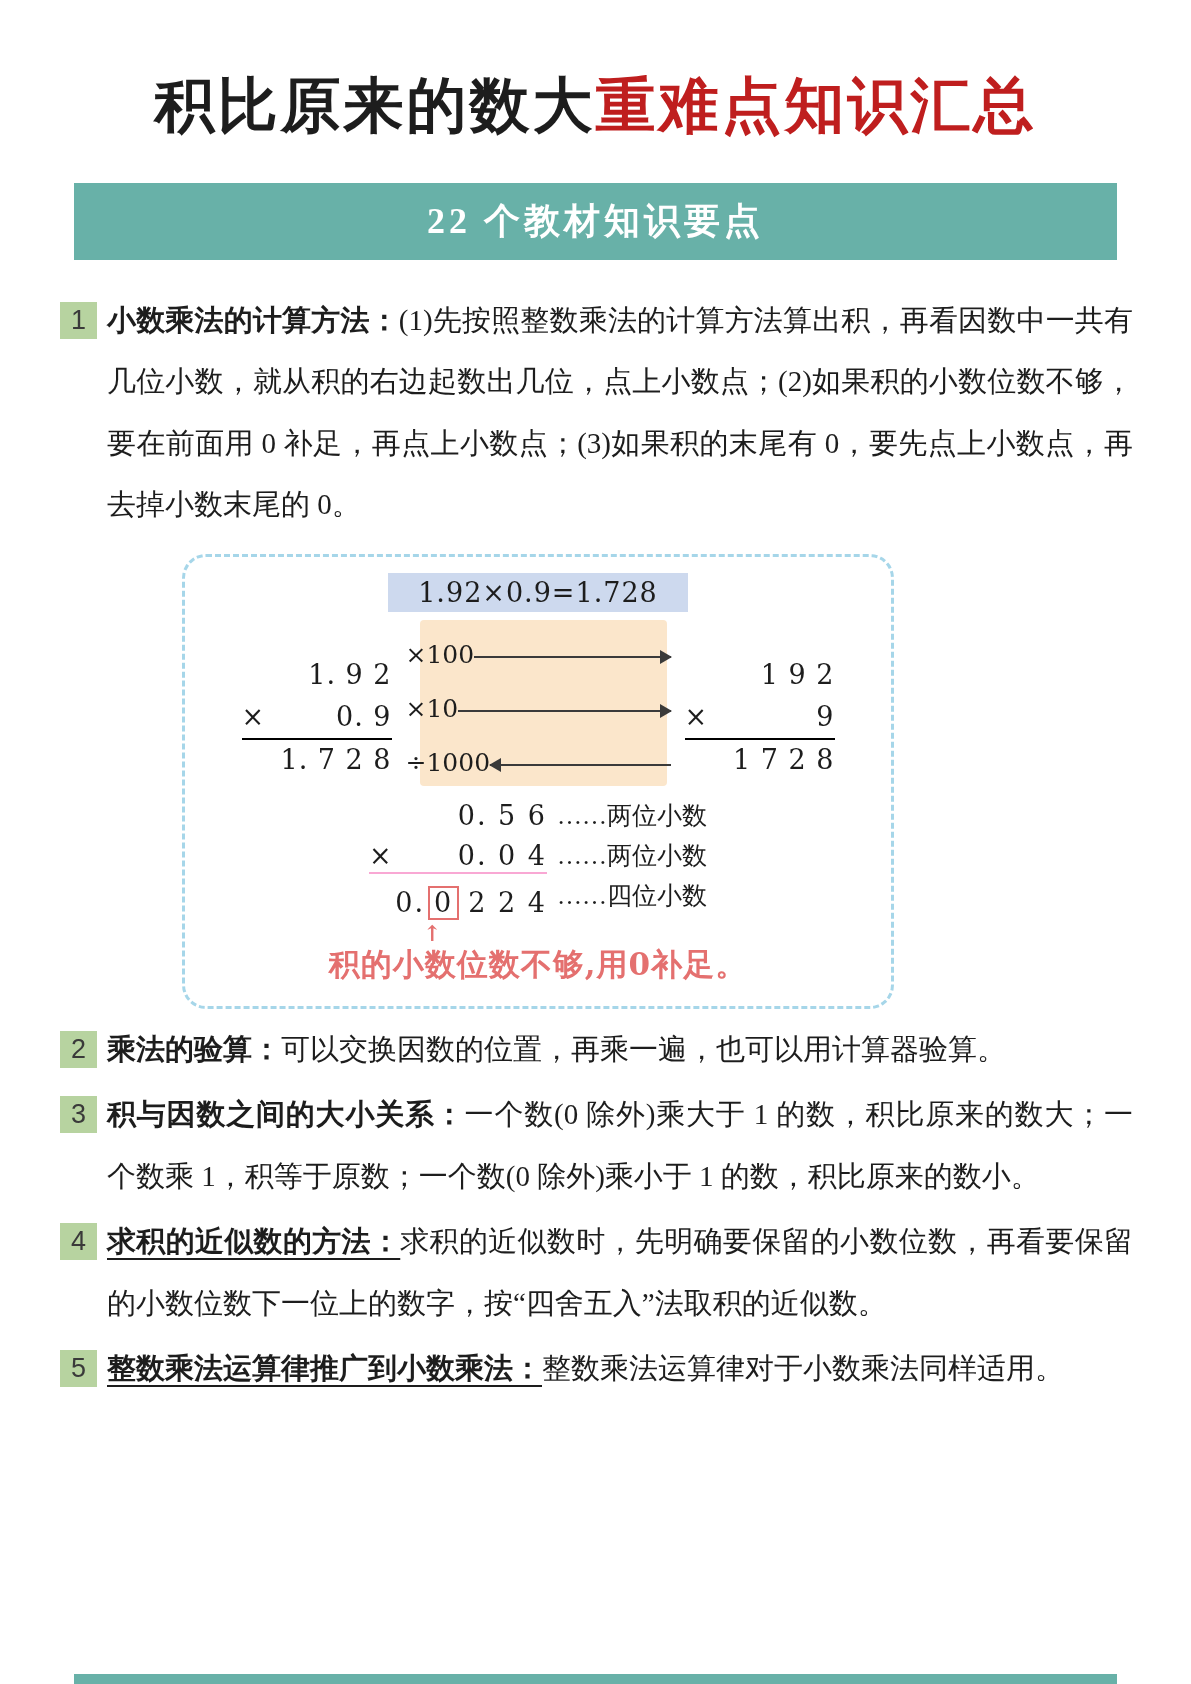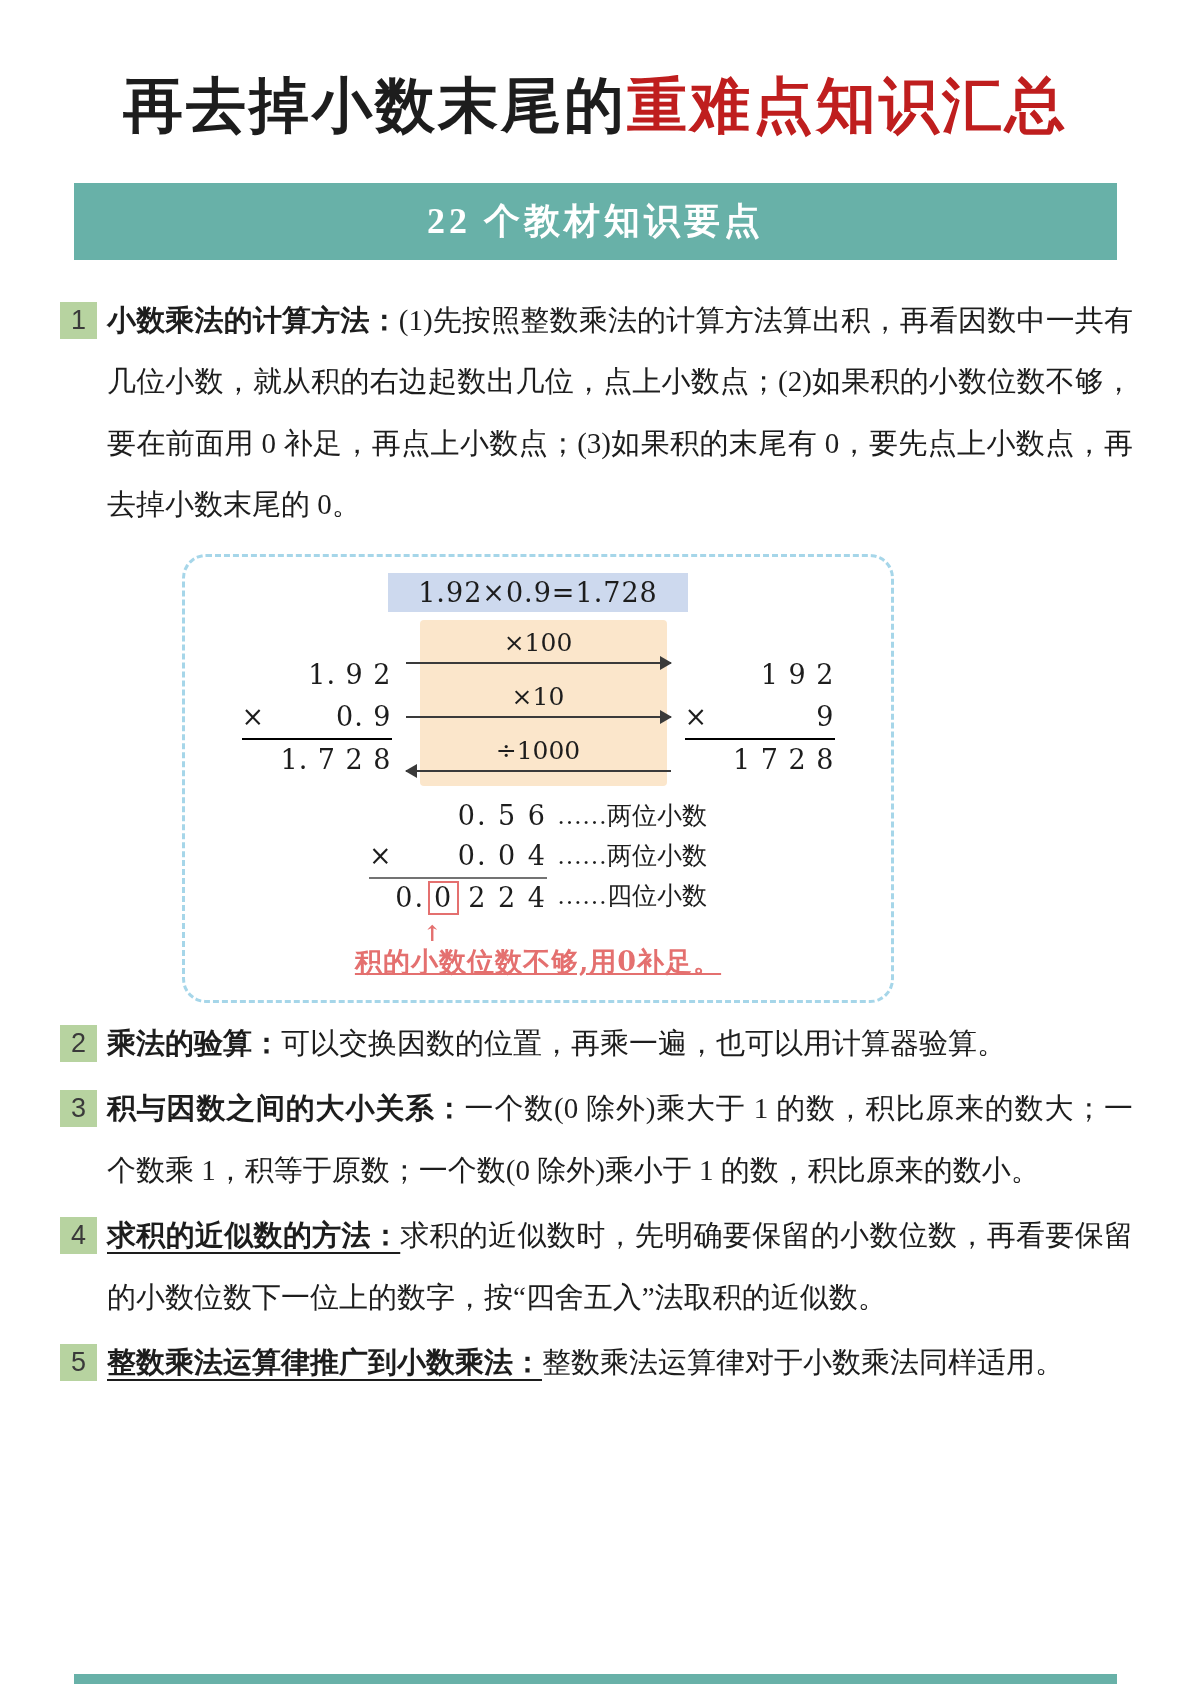--- a/index.html
+++ b/index.html
@@ -50,55 +50,55 @@
   .eq2 { margin-top:12px; }
 
   .fig-row { display:flex; justify-content:center; margin-top:16px; }
   .vcalc { width:150px; font-size:27px; padding-top:26px; }
   .vrow { height:42px; display:flex; justify-content:flex-end; align-items:center; letter-spacing:1px; }
   .vrow.two { justify-content:space-between; }
   .vrow.result { border-top:2px solid #000000; }
 
   .midzone { width:265px; position:relative; margin:0 14px; }
   .peach { position:absolute; left:14px; right:4px; top:-8px; bottom:4px; background:var(--highlight-peach,#fbe6cb); border-radius:4px; }
-  .oprow { position:relative; height:54px; display:flex; flex-direction:column; align-items:center; z-index:1; }
+  .oprow { position:relative; height:54px; display:flex; align-items:center; z-index:1;justify-content:center; }
   .oplabel { font-size:25px; line-height:1.2; }
   .arrow { position:relative; width:100%; height:2px; background:#3a3a3a; margin-top:4px; }
   .arrow-right::after {
     content:""; position:absolute; right:-1px; top:-6px;
     border-left:12px solid #3a3a3a; border-top:7px solid transparent; border-bottom:7px solid transparent;
   }
   .arrow-left::before {
     content:""; position:absolute; left:-1px; top:-6px;
     border-right:12px solid #3a3a3a; border-top:7px solid transparent; border-bottom:7px solid transparent;
   }
 
   .bcalc { margin:6px auto 0; width:fit-content; font-size:27px; }
   .brow { display:flex; align-items:center; height:40px; }
   .bzone { width:178px; text-align:right; letter-spacing:2px; position:relative; display:block; }
   .btimes { position:absolute; left:0; top:0; }
-  .bresult .bzone { border-top:2px solid #737373; padding-top:2px; }
+  .bresult .bzone { border-top:2px solid #f9a8d4; padding-top:12px; }
   .bnote { margin-left:10px; font-size:25px; letter-spacing:0; font-family:"Liberation Serif", serif; }
   .boxed0 { border:2px solid var(--note-red,#e4706f); padding:0 4px; margin:0 3px; display:inline-block; line-height:1.1; }
   .rest { margin-left:6px; }
   .uprow { height:26px; }
   .upar { display:inline-block; margin-left:54px; color:var(--note-red,#e4706f); font-weight:bold; font-size:22px; line-height:1; }
   .red-note {
-    color:var(--note-red,#e4706f); font-size:27px; font-weight:bold;
-    text-align:center; letter-spacing:1px; margin:2px 0 6px;text-decoration:underline;
+    color:var(--note-red,#e4706f); font-size:31px; font-weight:bold;
+    text-align:center; letter-spacing:1px; margin:2px 0 6px;
   }
 
   .bottom-strip { position:absolute; left:74px; right:74px; bottom:0; height:10px; background:var(--banner-teal,#68b1a8); }
 </style>
 </head>
 <body>
 
 <div class="page">
 
-  <h1 class="title"><span class="t-black">再去掉小数末尾的</span><span class="t-red">重难点知识汇总</span></h1>
+  <h1 class="title"><span class="t-black">积比原来的数大</span><span class="t-red">重难点知识汇总</span></h1>
 
   <div class="banner">
       <span>22 个教材知识要点</span>
     </div>
 
   <div class="content">
 
     <div class="item">
       <span class="badge">1</span>
       <div class="item-text"><b class="item-bold">小数乘法的计算方法：</b><span>(1)先按照整数乘法的计算方法算出积，再看因数中一共有几位小数，就从积的右边起数出几位，点上小数点；(2)如果积的小数位数不够，要在前面用 0 补足，再点上小数点；(3)如果积的末尾有 0，要先点上小数点，再去掉小数末尾的 0。</span></div>

